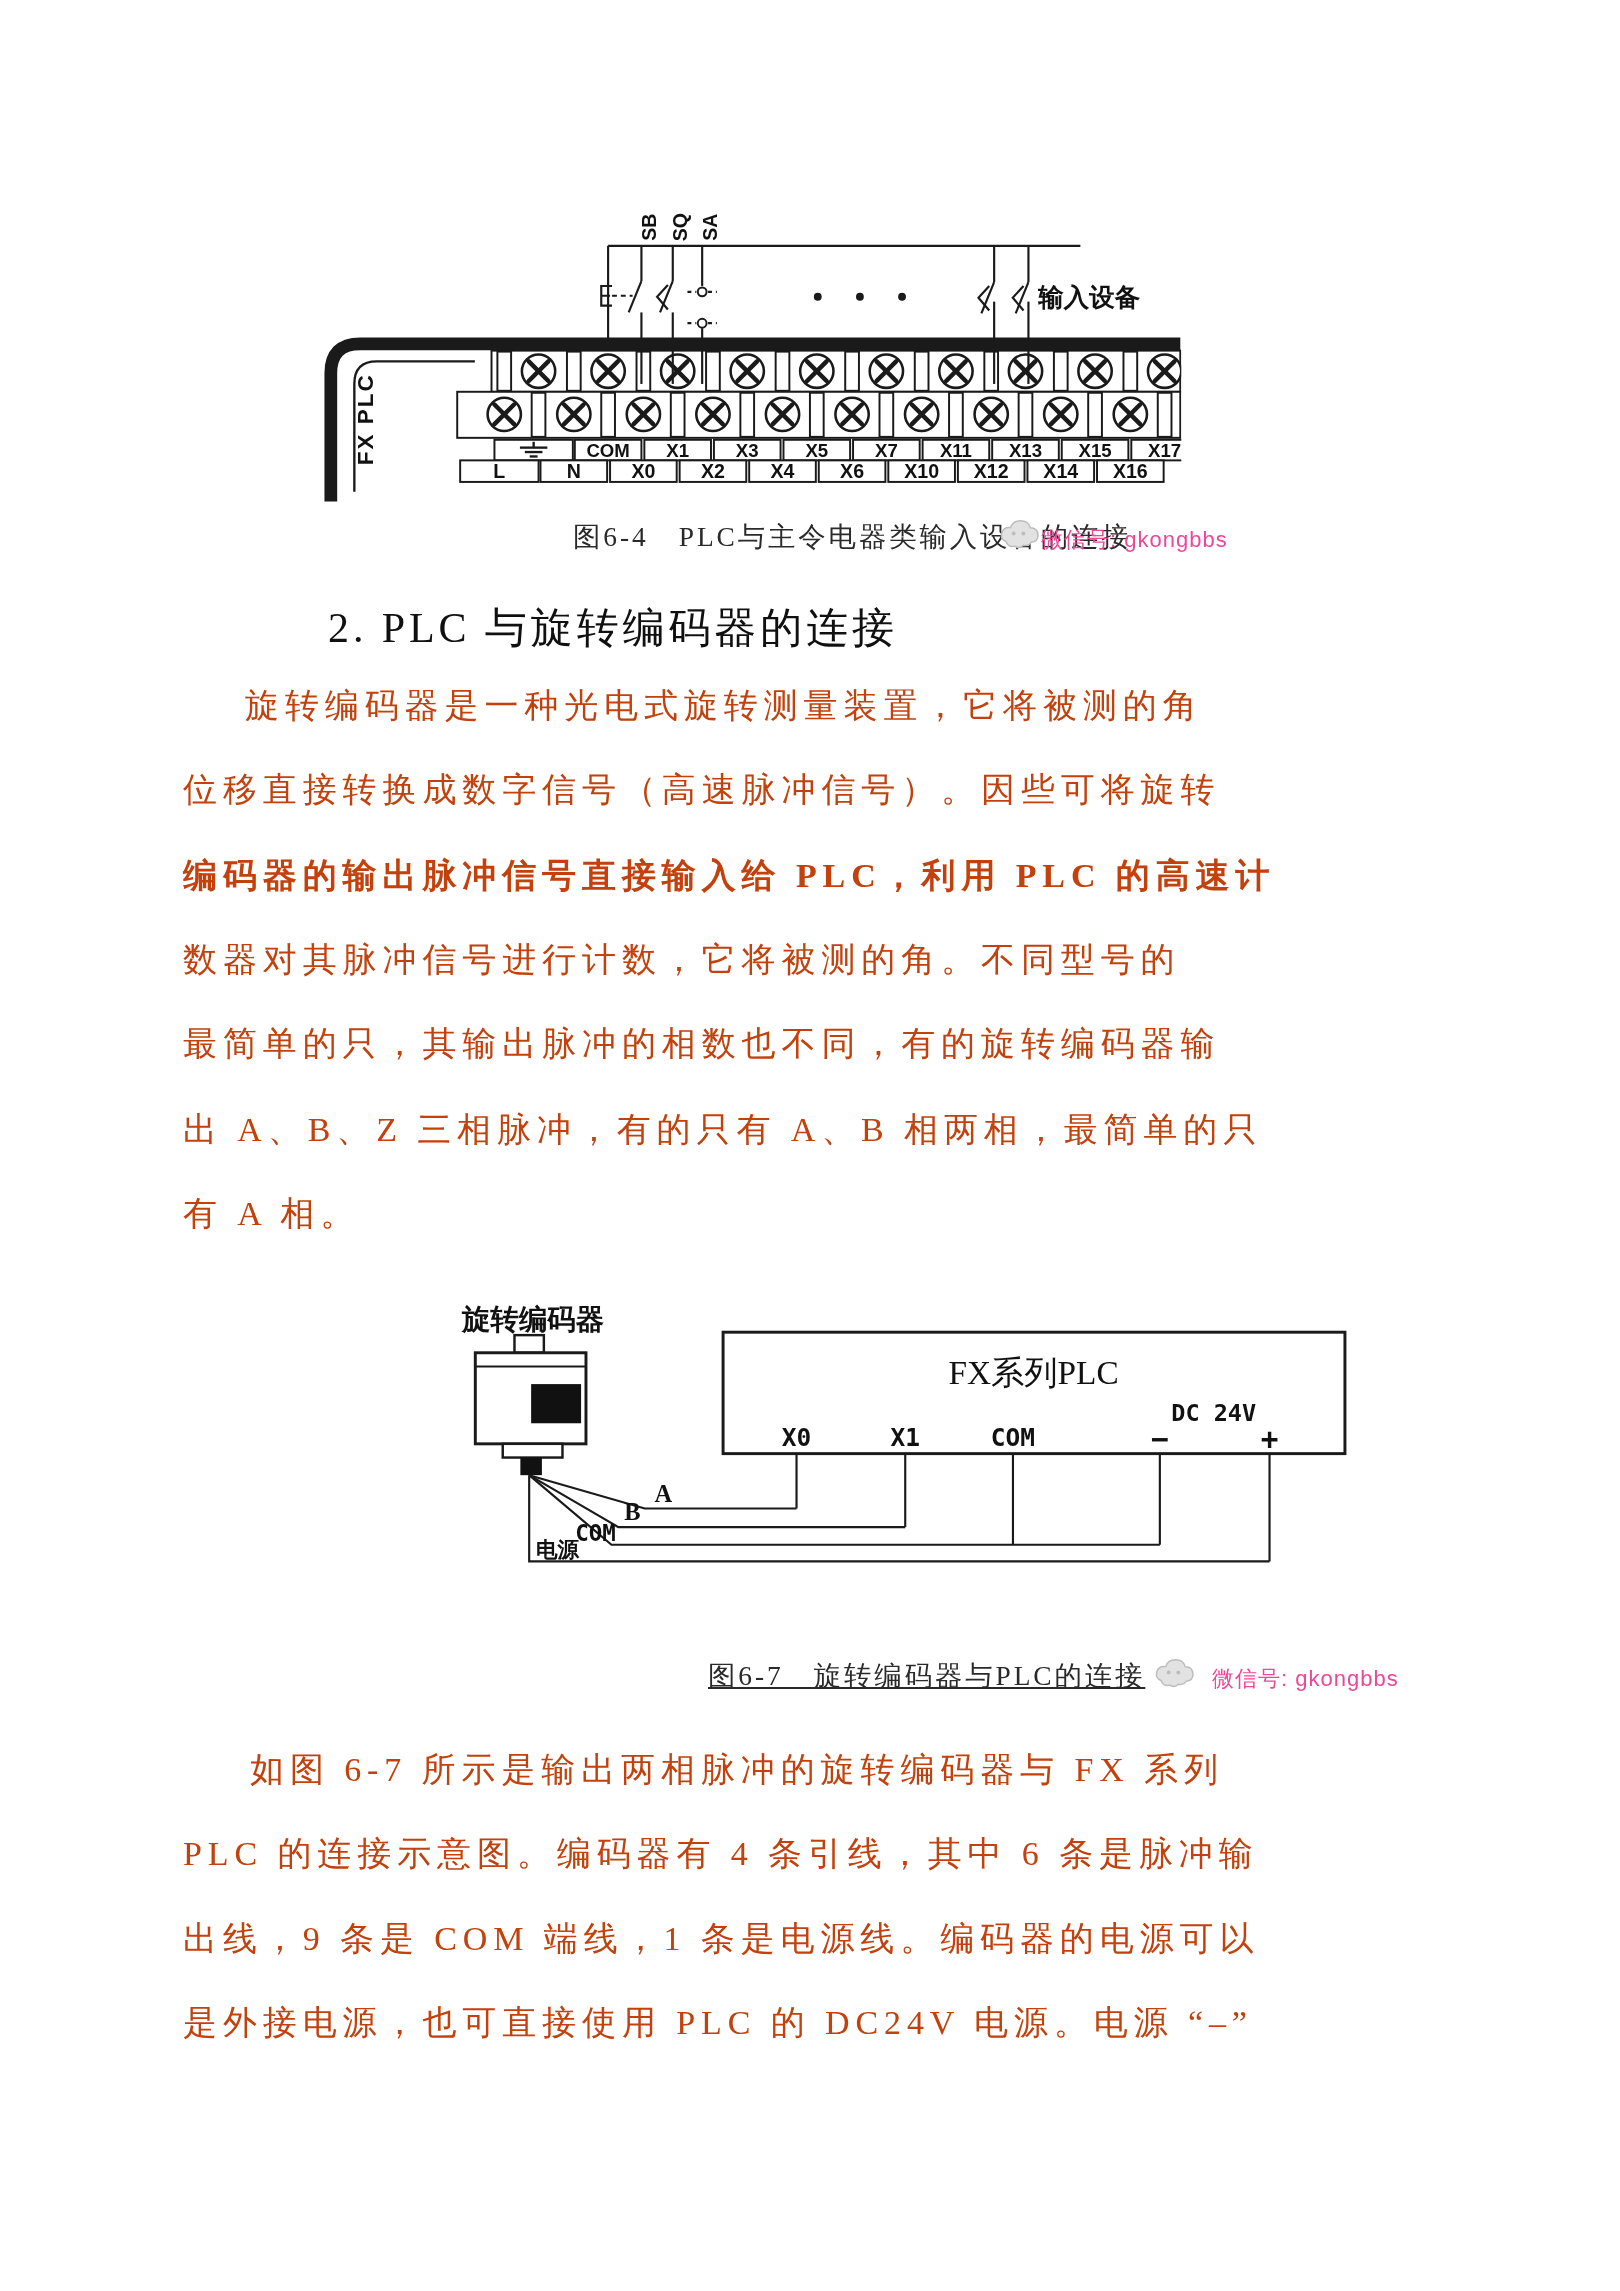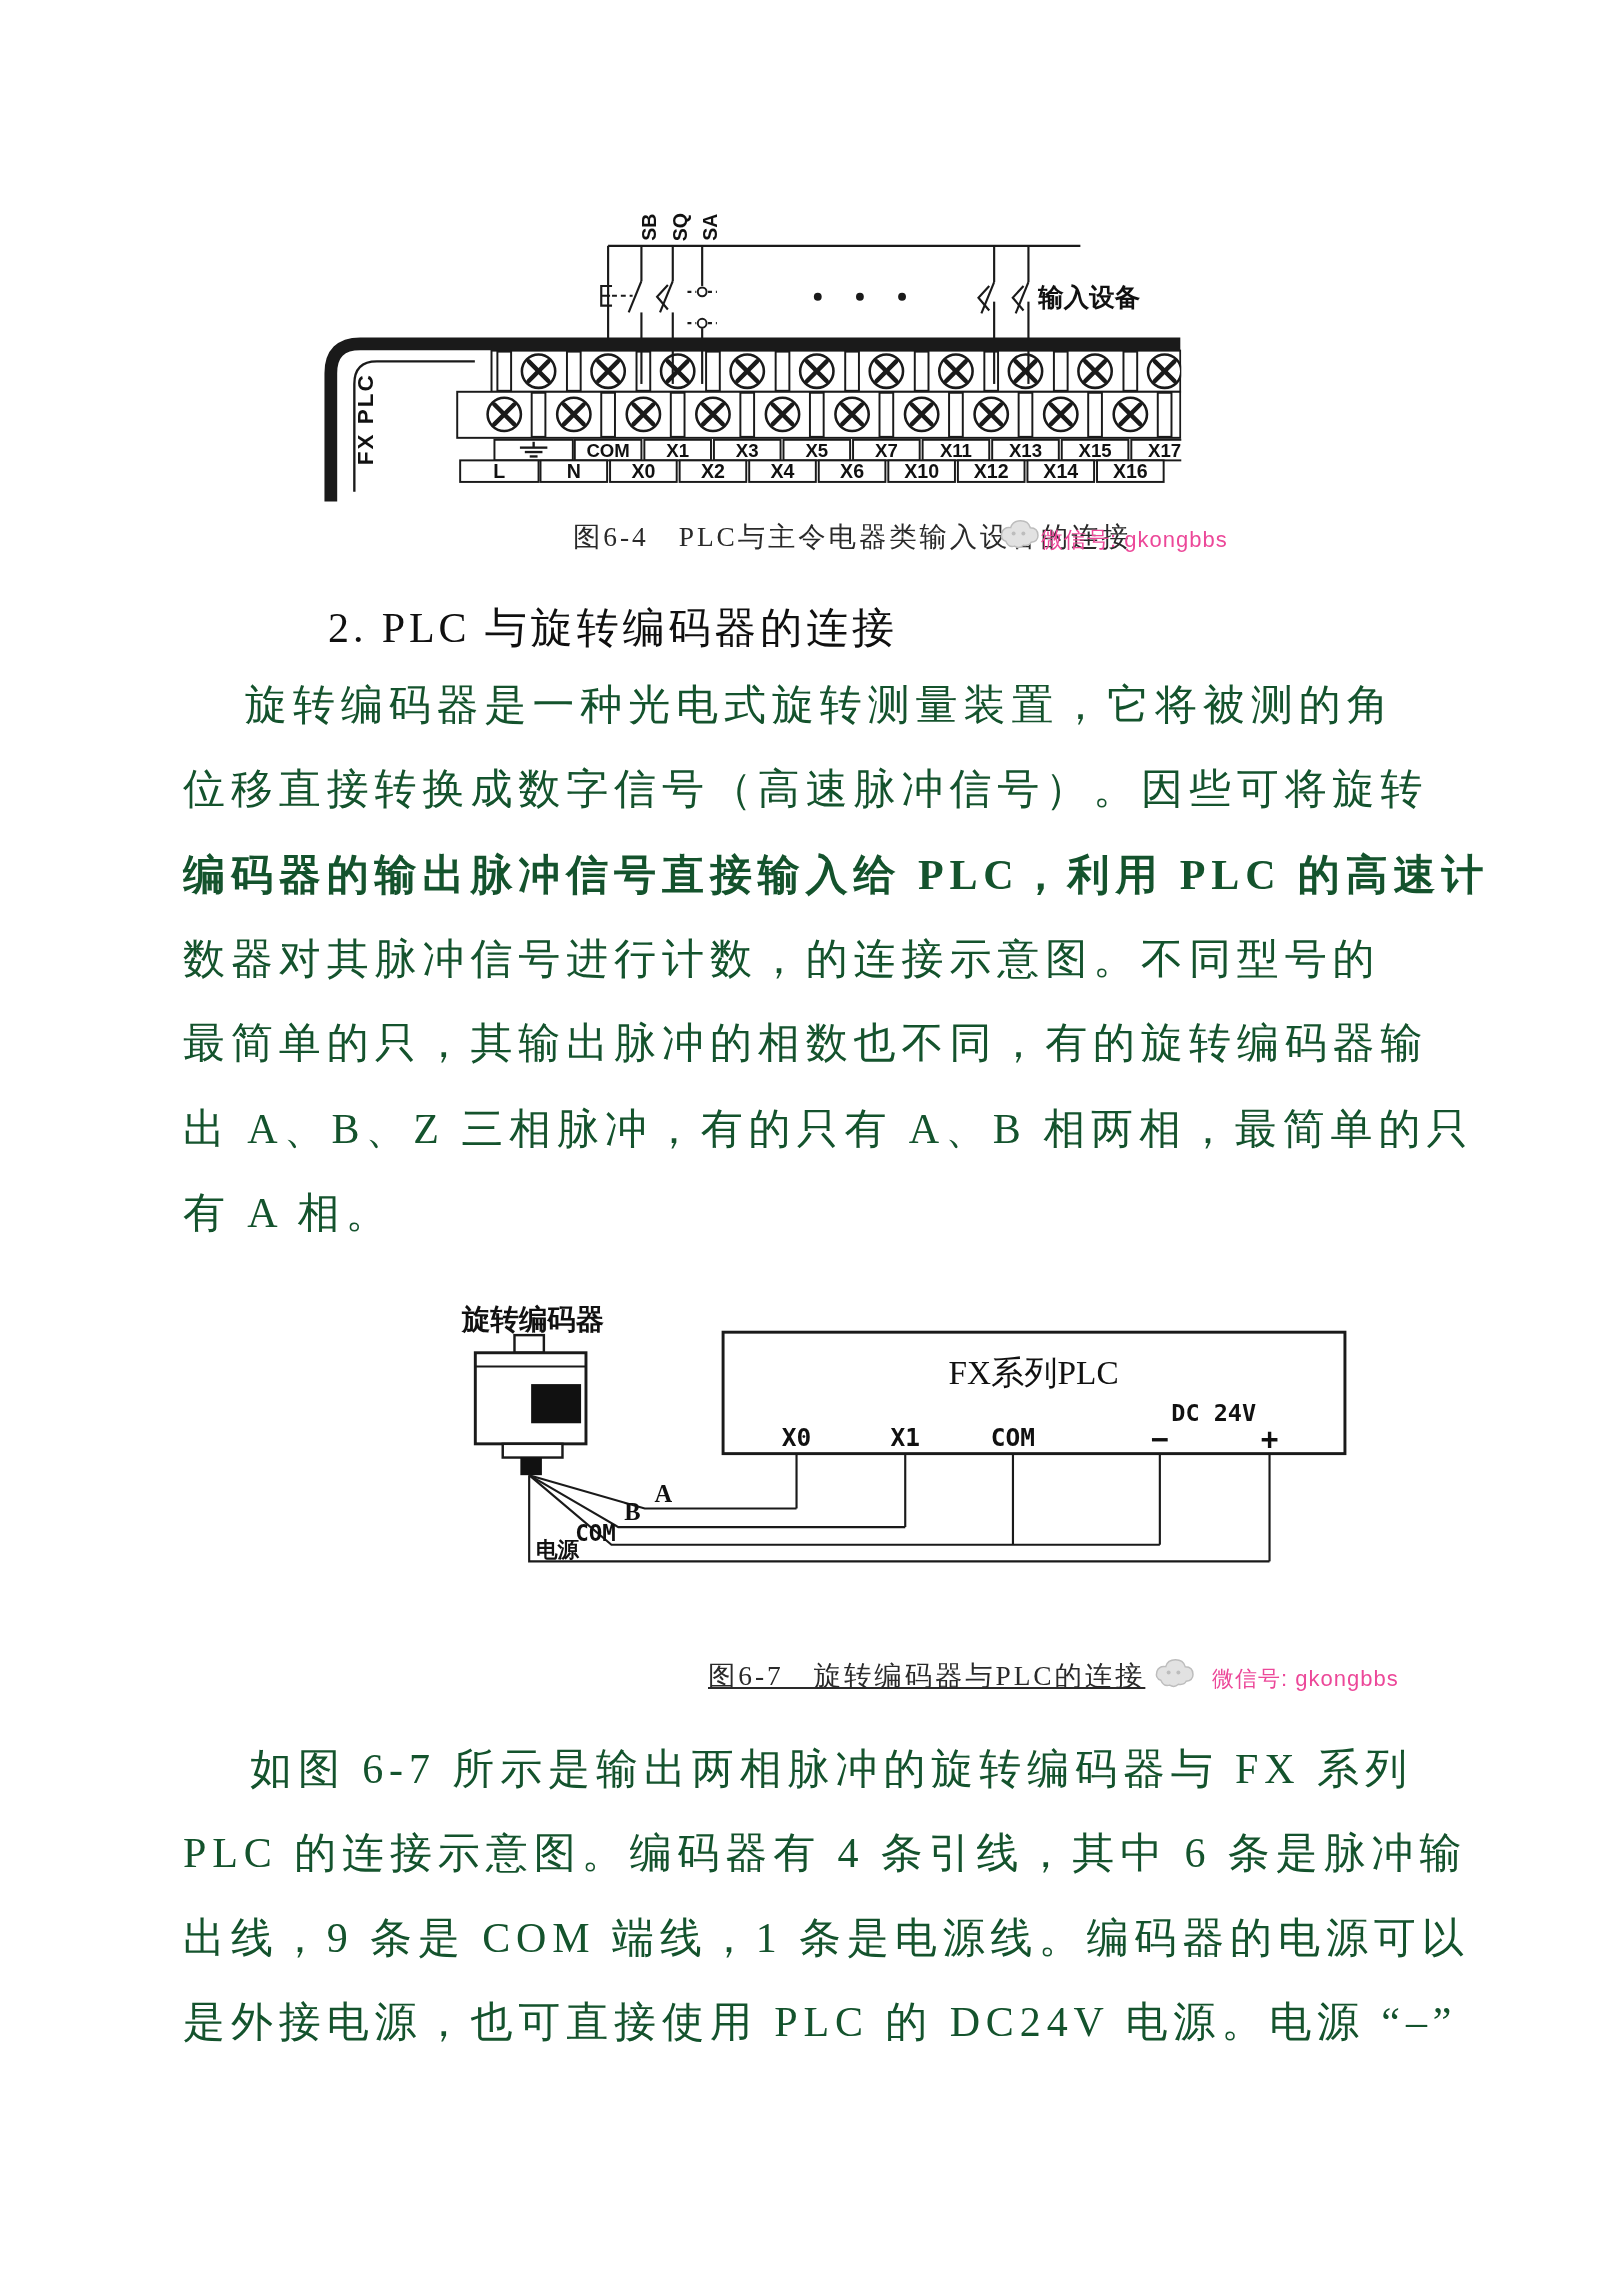--- a/index.html
+++ b/index.html
@@ -3,21 +3,21 @@
 <meta charset="utf-8">
 <style>
   html,body{margin:0;padding:0;}
   body{
     width:1620px;height:2292px;position:relative;background:#ffffff;
     font-family:"Liberation Serif","DejaVu Serif",serif;color:#141414;
     overflow:hidden;
   }
   .abs{position:absolute;}
   .bodyline{
-    font-size:42px;line-height:45px;letter-spacing:5.9px;white-space:nowrap;color:#14532d;
+    font-size:34px;line-height:45px;letter-spacing:5.9px;white-space:nowrap;color:#c2410c;
   }
   .heading{
     font-size:42px;letter-spacing:3.9px;white-space:nowrap;color:#101010;
   }
   .caption{
     font-size:27.4px;letter-spacing:2.9px;white-space:nowrap;color:#2a2a2a;
     font-family:"Liberation Serif","DejaVu Serif",serif;
   }
   .watermark{
     font-size:22px;letter-spacing:1px;white-space:nowrap;color:#ec4899;
@@ -224,21 +224,21 @@
       <circle cx="26" cy="20" r="2" fill="#bdbdbd"></circle>
   </svg>
 </div>
 <div class="abs watermark" style="left:1041px;top:525px;">微信号: gkongbbs</div>
 
 <div class="abs heading" style="left:328px;top:600px;">2. PLC 与旋转编码器的连接</div>
 
 <div class="abs bodyline" style="left:245px;top:683px;">旋转编码器是一种光电式旋转测量装置，它将被测的角</div>
 <div class="abs bodyline" style="left:183px;top:767px;">位移直接转换成数字信号（高速脉冲信号）。因些可将旋转</div>
 <div class="abs bodyline" style="left:183px;top:853px;font-weight:bold;">编码器的输出脉冲信号直接输入给 PLC，利用 PLC 的高速计</div>
-<div class="abs bodyline" style="left:183px;top:937px;">数器对其脉冲信号进行计数，的连接示意图。不同型号的</div>
+<div class="abs bodyline" style="left:183px;top:937px;">数器对其脉冲信号进行计数，它将被测的角。不同型号的</div>
 <div class="abs bodyline" style="left:183px;top:1021px;">最简单的只，其输出脉冲的相数也不同，有的旋转编码器输</div>
 <div class="abs bodyline" style="left:183px;top:1107px;">出 A、B、Z 三相脉冲，有的只有 A、B 相两相，最简单的只</div>
 <div class="abs bodyline" style="left:183px;top:1191px;">有 A 相。</div>
 
 <div class="abs" style="left:412px;top:1294px;width:961px;height:284px;">
 <svg width="961" height="284" viewBox="0 0 980 290">
 
   <g>
     <text class="lblserif" font-size="29" font-weight="bold" text-anchor="middle" x="123" y="36">旋转编码器</text>
     <rect x="104" y="42" width="30" height="18" fill="#ffffff" stroke="#1a1a1a" stroke-width="2.5"></rect>

